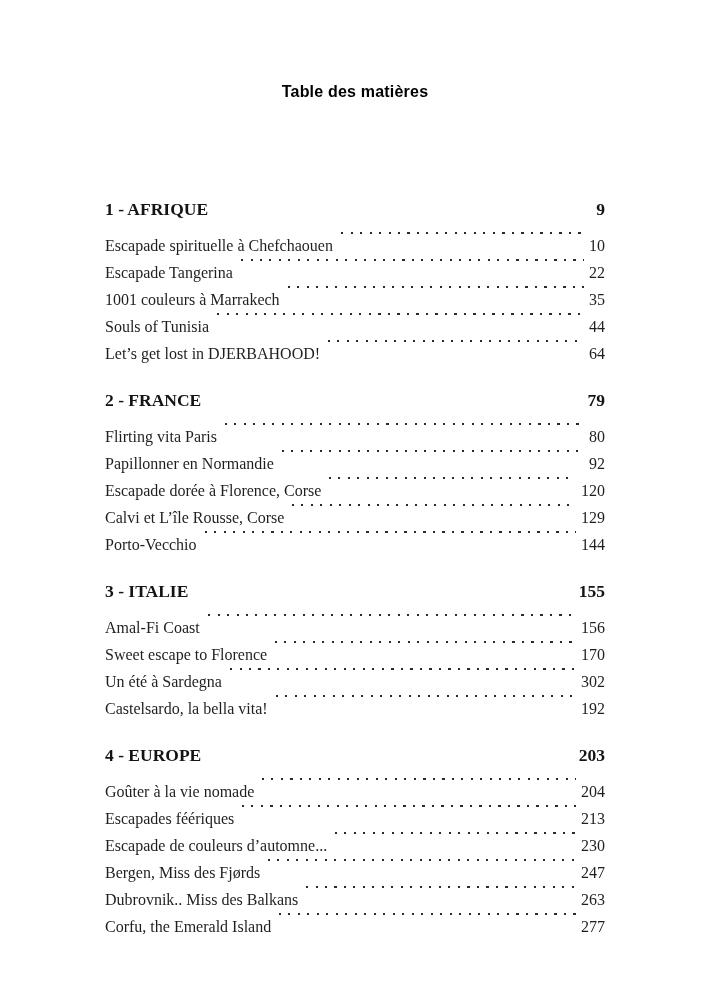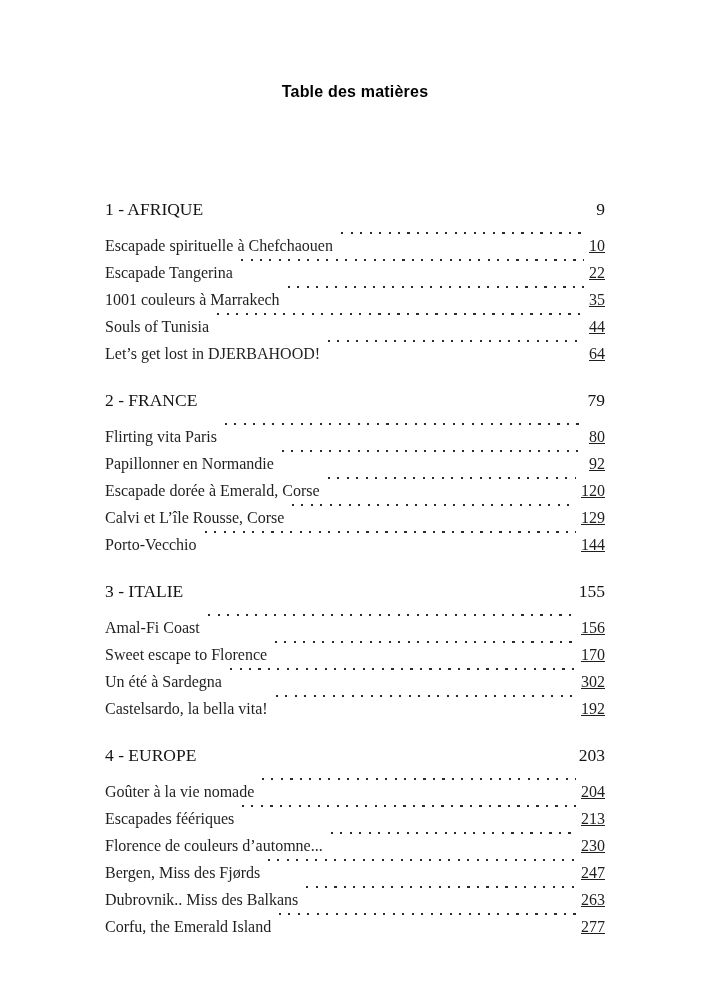--- a/index.html
+++ b/index.html
@@ -34,21 +34,21 @@
     margin-top: 90px;
     font-family: "Liberation Serif", serif;
   }
   .toc-section + .toc-section {
     margin-top: 20px;
   }
   .section-heading {
     display: flex;
     justify-content: space-between;
     align-items: flex-end;
-    font-weight: 400;
+    font-weight: 700;
     font-size: 17.5px;
     line-height: 26px;
     margin-bottom: 10px;
     color: #141414;
   }
   .entry {
     display: flex;
     align-items: flex-start;
     font-size: 16px;
     line-height: 27px;
@@ -66,21 +66,20 @@
     background-image: repeating-linear-gradient(
       to right,
       #2a2a2a 0px, #2a2a2a 2px,
       transparent 2px, transparent 9.5px
     );
     background-repeat: repeat-x;
   }
   .entry-page {
     flex: 0 0 auto;
     white-space: nowrap;
-    text-decoration: underline;
   }
 </style>
 </head>
 <body>
 
 <div class="page">
   <h1 class="doc-title">Table des matières</h1>
   <div class="toc" id="toc">
       <section class="toc-section">
         <div class="section-heading">
@@ -122,21 +121,21 @@
           <span class="entry-title">Flirting vita Paris</span>
           <span class="leader"></span>
           <span class="entry-page">80</span>
         </div>
         <div class="entry">
           <span class="entry-title">Papillonner en Normandie</span>
           <span class="leader"></span>
           <span class="entry-page">92</span>
         </div>
         <div class="entry">
-          <span class="entry-title">Escapade dorée à Emerald, Corse</span>
+          <span class="entry-title">Escapade dorée à Florence, Corse</span>
           <span class="leader"></span>
           <span class="entry-page">120</span>
         </div>
         <div class="entry">
           <span class="entry-title">Calvi et L’île Rousse, Corse</span>
           <span class="leader"></span>
           <span class="entry-page">129</span>
         </div>
         <div class="entry">
           <span class="entry-title">Porto-Vecchio</span>
@@ -179,21 +178,21 @@
           <span class="entry-title">Goûter à la vie nomade</span>
           <span class="leader"></span>
           <span class="entry-page">204</span>
         </div>
         <div class="entry">
           <span class="entry-title">Escapades féériques</span>
           <span class="leader"></span>
           <span class="entry-page">213</span>
         </div>
         <div class="entry">
-          <span class="entry-title">Florence de couleurs d’automne...</span>
+          <span class="entry-title">Escapade de couleurs d’automne...</span>
           <span class="leader"></span>
           <span class="entry-page">230</span>
         </div>
         <div class="entry">
           <span class="entry-title">Bergen, Miss des Fjørds</span>
           <span class="leader"></span>
           <span class="entry-page">247</span>
         </div>
         <div class="entry">
           <span class="entry-title">Dubrovnik.. Miss des Balkans</span>

